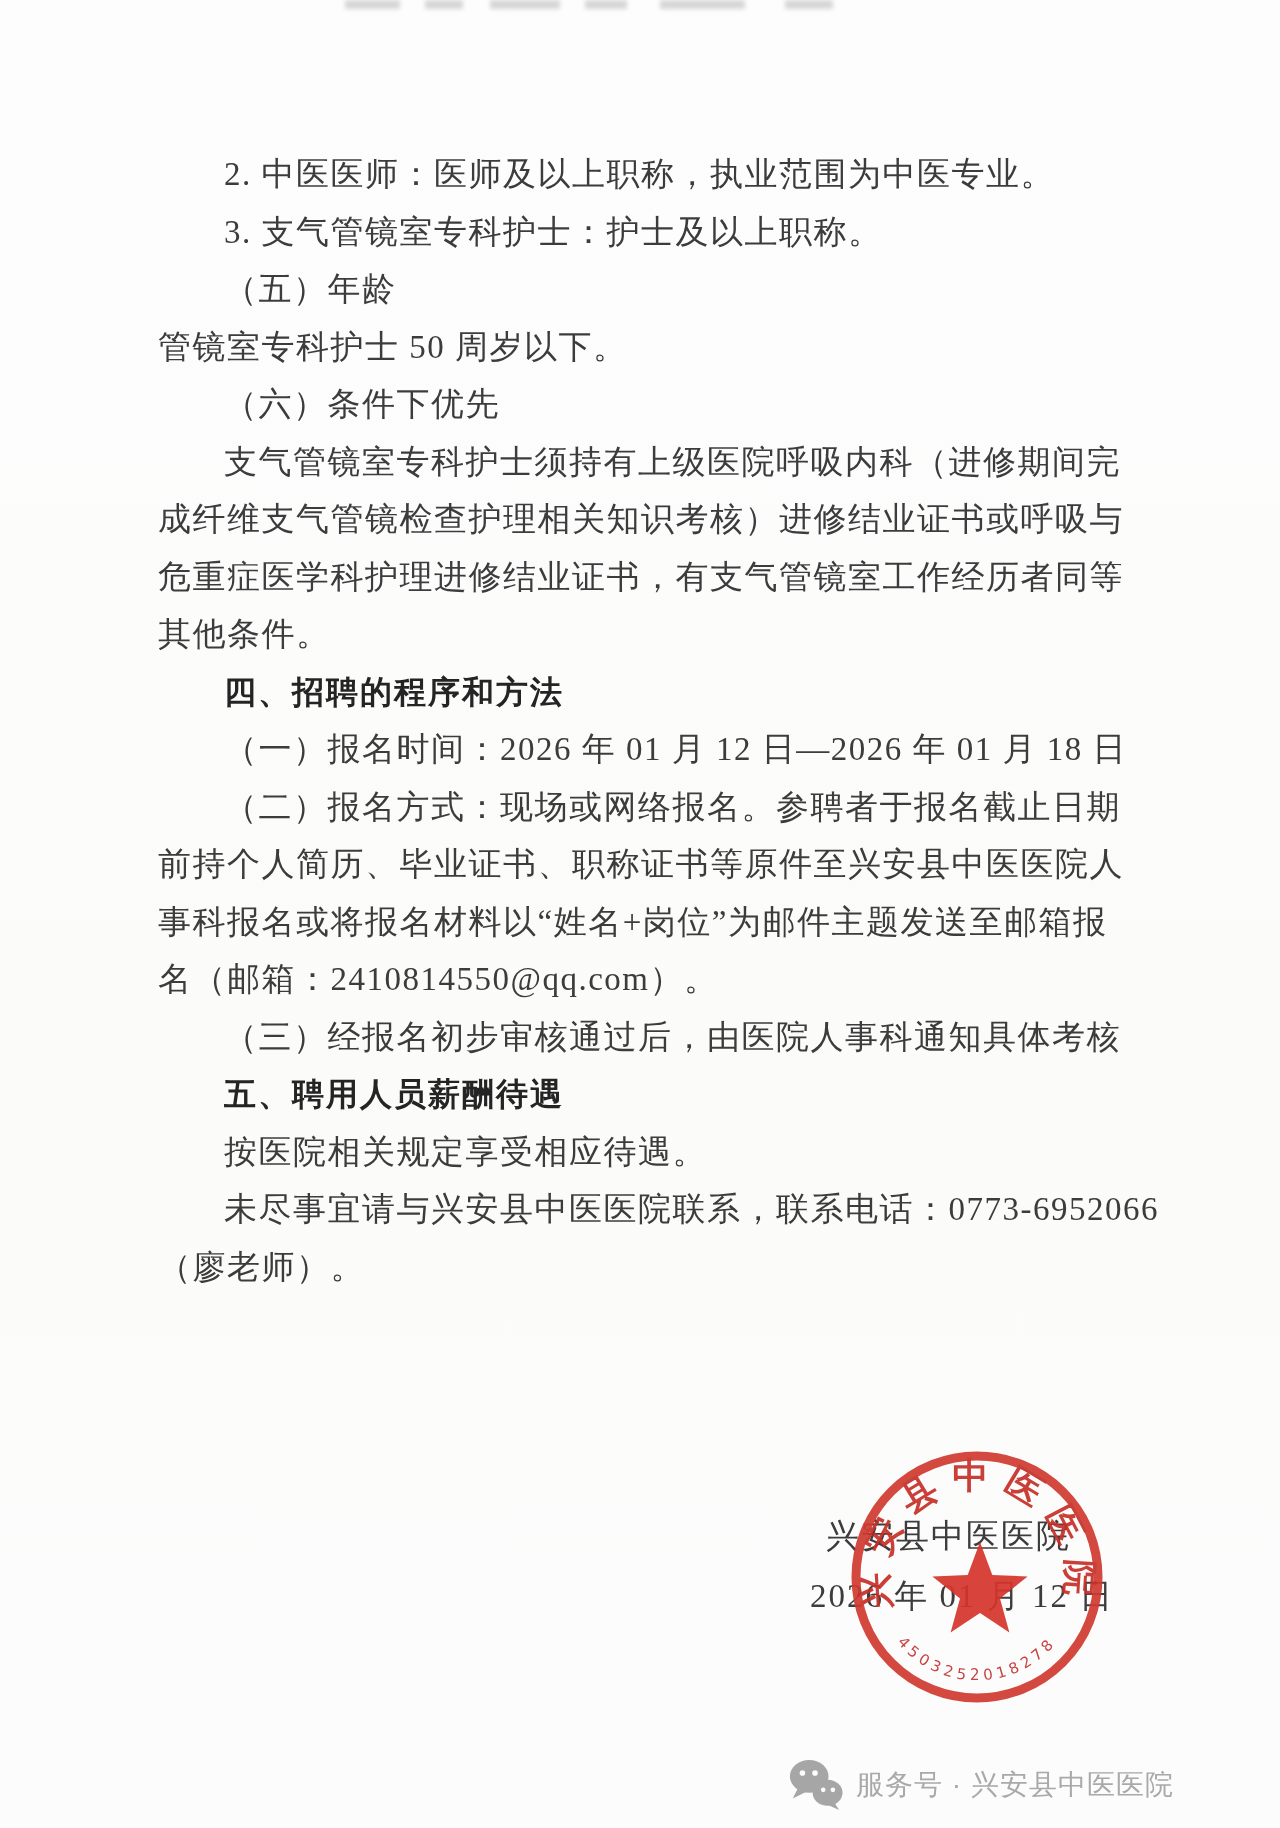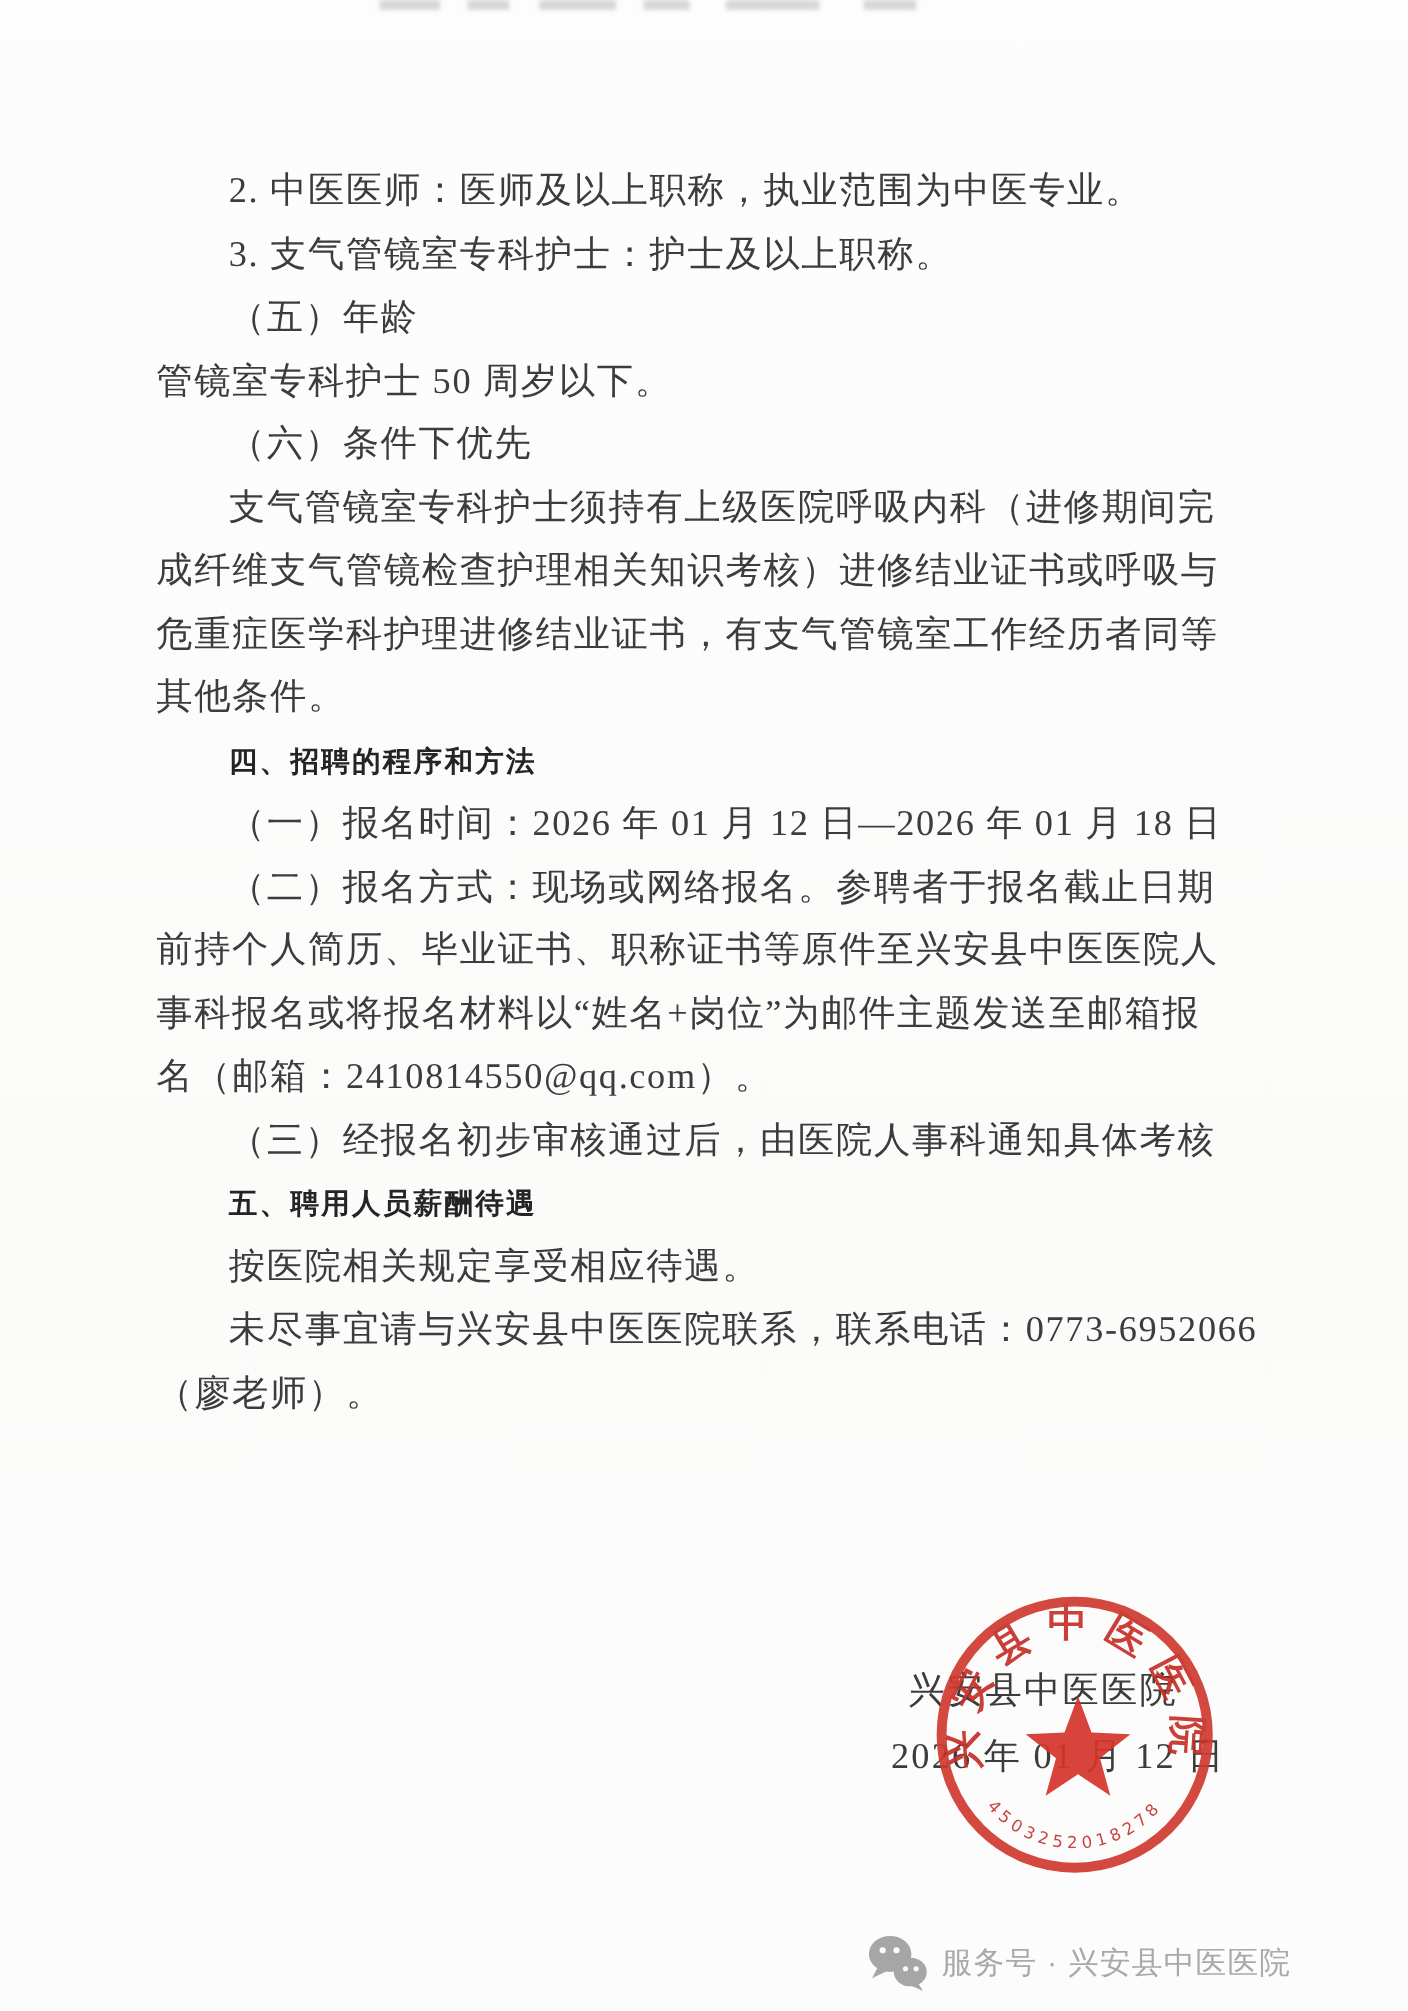--- a/index.html
+++ b/index.html
@@ -14,30 +14,30 @@
   
   .top-cutoff{position:absolute;top:0;left:330px;width:530px;height:12px;filter:blur(2px);opacity:.35;}
   .top-cutoff span{position:absolute;top:0;height:9px;background:#8f8f8f;display:block;}
   .frag1{left:15px;width:55px;}
   .frag2{left:95px;width:38px;}
   .frag3{left:160px;width:70px;}
   .frag4{left:255px;width:42px;}
   .frag5{left:330px;width:85px;}
   .frag6{left:455px;width:48px;}
 
-  .doc-body{position:absolute;left:142px;top:146px;width:994px;}
+  .doc-body{position:absolute;left:158px;top:146px;width:994px;}
   .line{
     height:57.5px;line-height:57.5px;
     font-size:33px;color:#3c3c3c;
     white-space:nowrap;letter-spacing:1.5px;
   }
   .line.indent{padding-left:66px;}
   .line.bold{
     font-family:"Liberation Sans","DejaVu Sans",sans-serif;
-    font-weight:700;color:#242424;font-size:26px;letter-spacing:2px;
+    font-weight:700;color:#242424;font-size:32px;letter-spacing:2px;
   }
 
   .sig-org{
     position:absolute;left:826px;top:1514px;
     font-size:33px;color:#3c3c3c;letter-spacing:2px;white-space:nowrap;
   }
   .sig-date{
     position:absolute;left:810px;top:1574px;
     font-size:33px;color:#3c3c3c;letter-spacing:2px;white-space:nowrap;
   }

